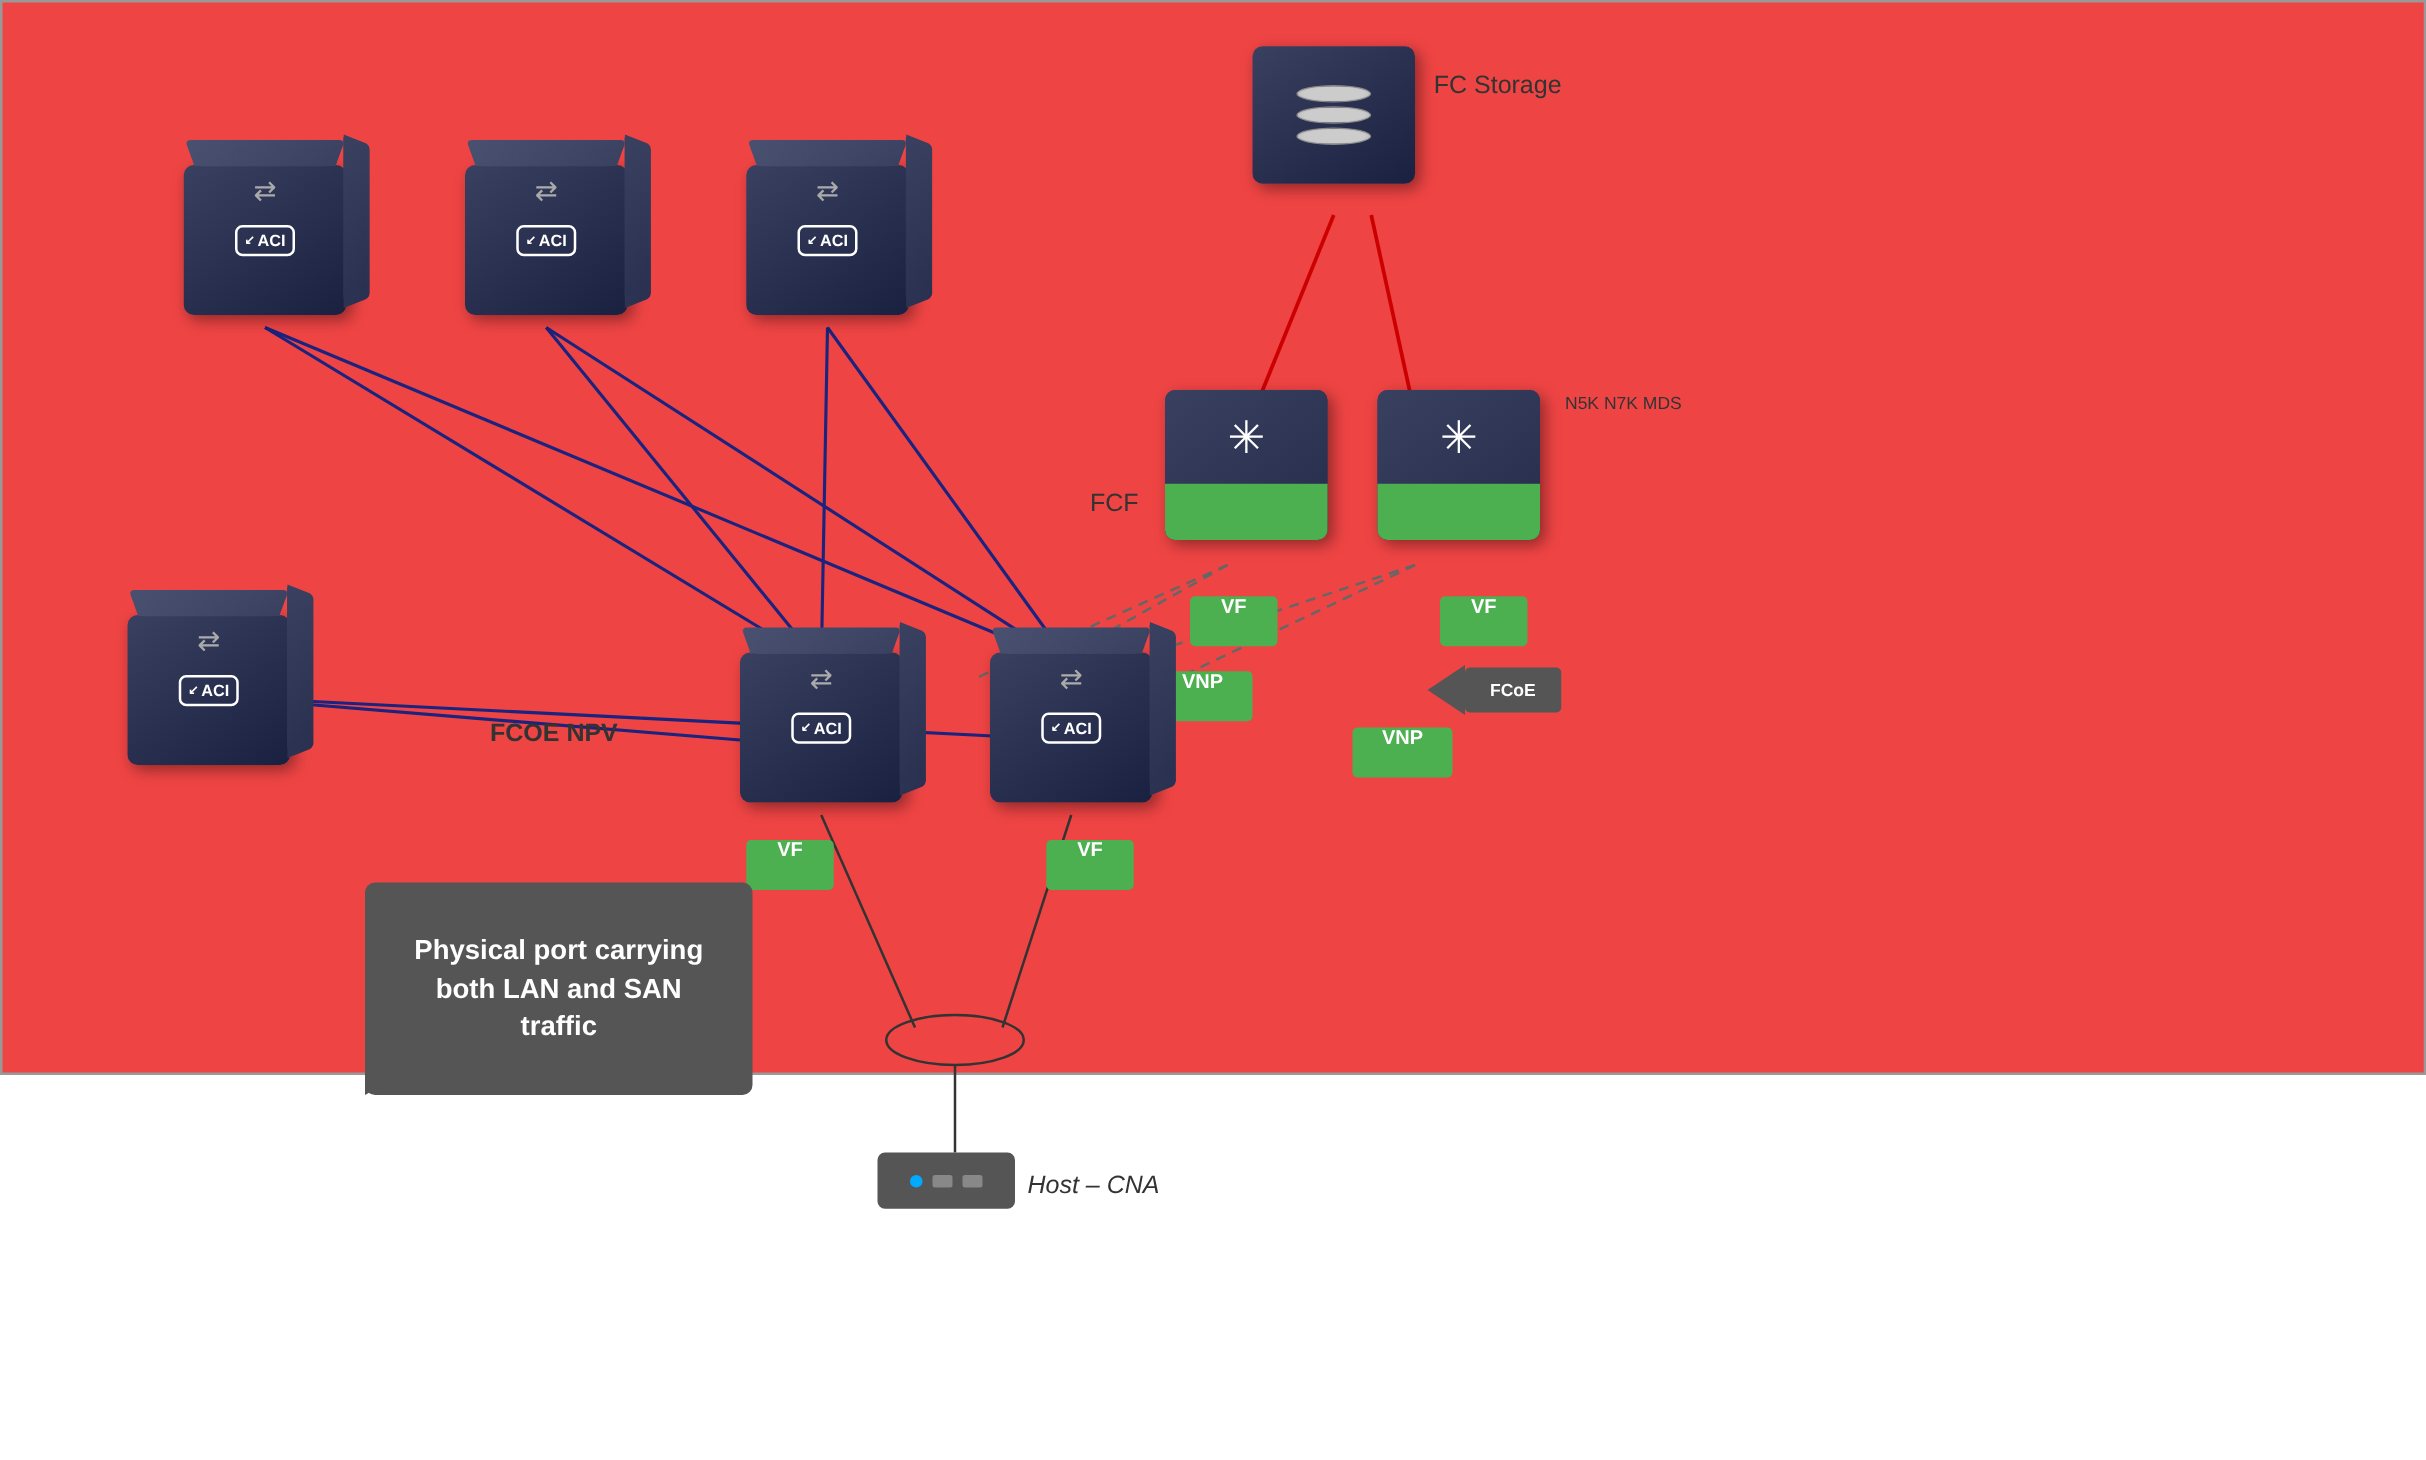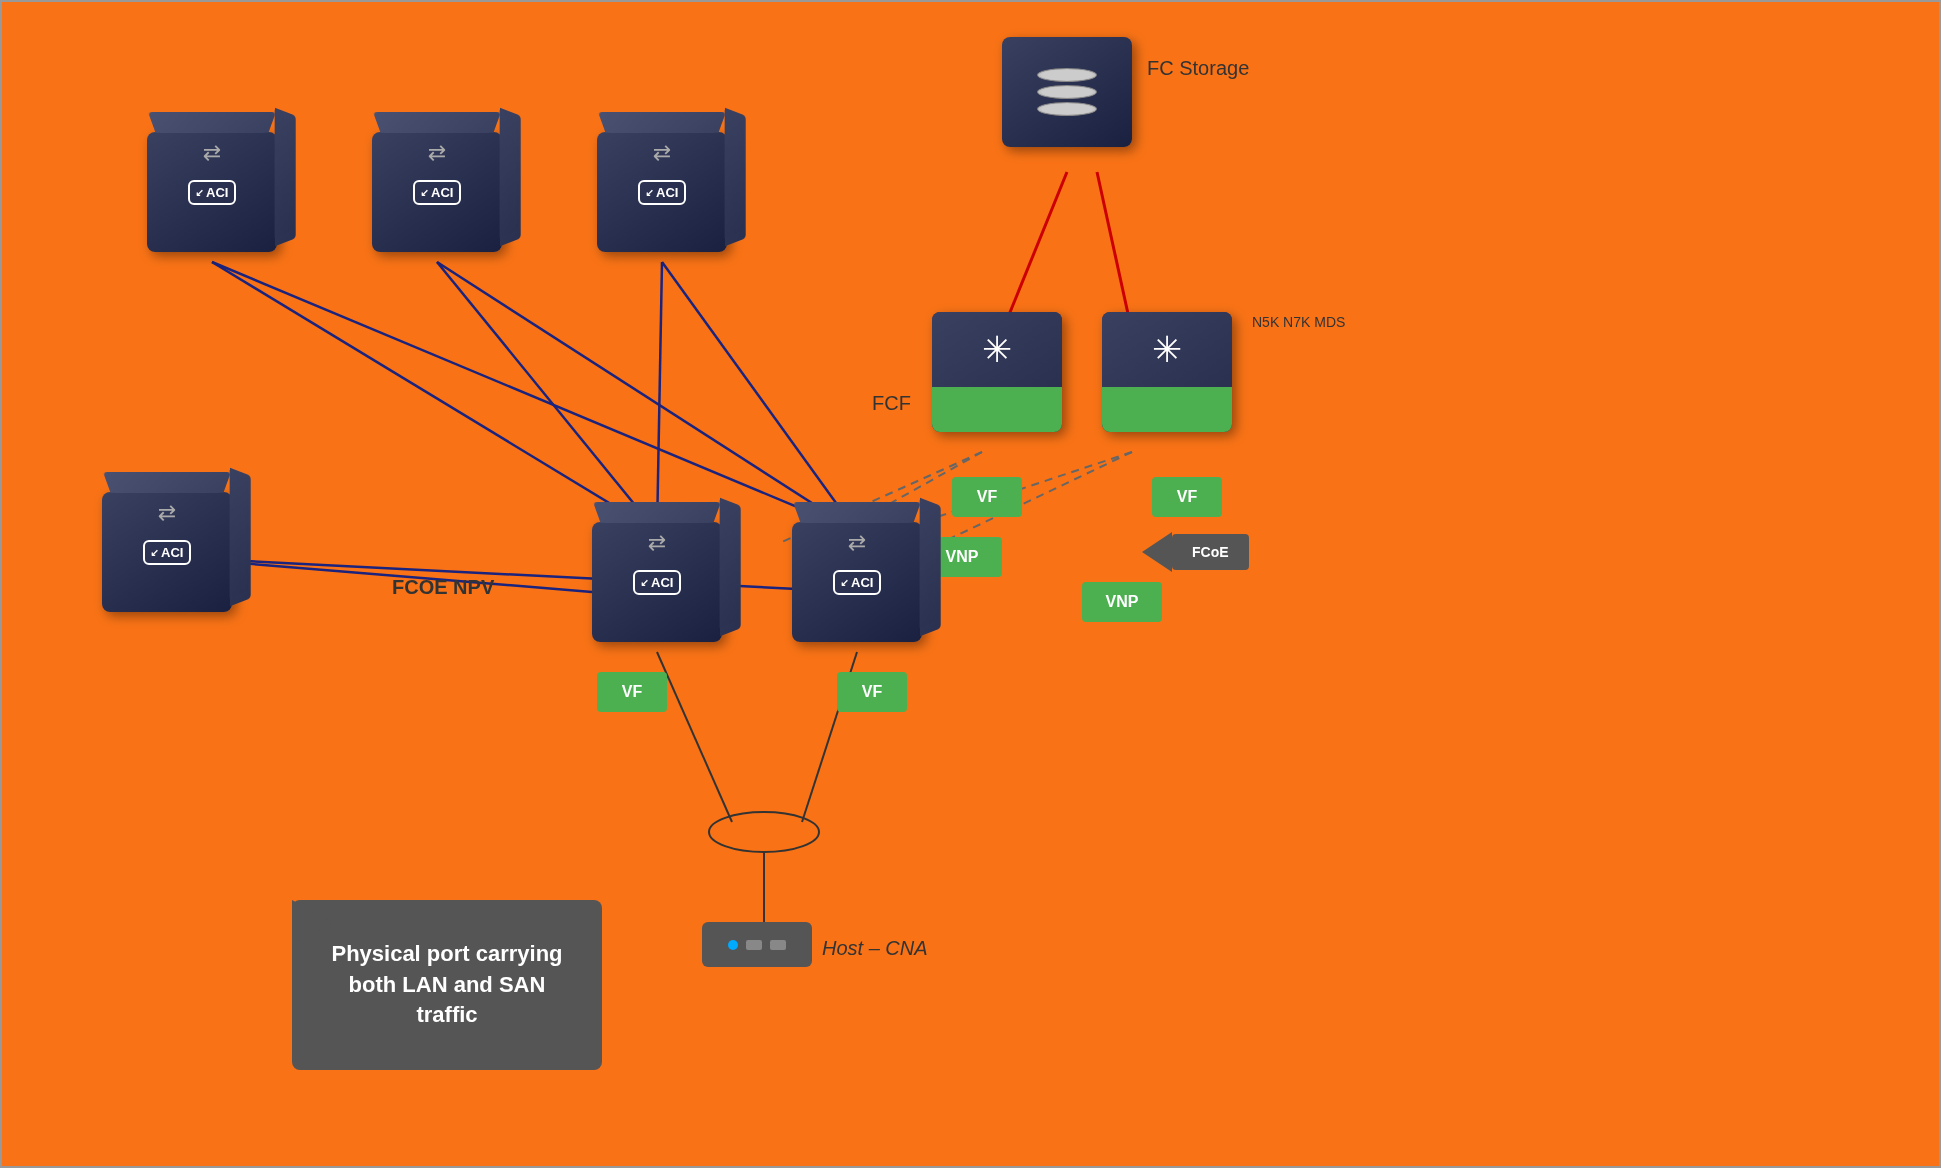--- a/index.html
+++ b/index.html
@@ -6,24 +6,24 @@
     body {
       background: #fff;
       font-family: Arial, sans-serif;
       width: 1941px;
       height: 1168px;
       overflow: hidden;
       position: relative;
     }
     .diagram-container {
       width: 1941px;
-      height: 1168px;
+      height: 860px;
       position: relative;
       border: 2px solid #999;
-      background: #f97316;
+      background: #ef4444;
     }
 
     
     .aci-switch {
       position: absolute;
       width: 130px;
       height: 120px;
       background: linear-gradient(145deg, #3a4060, #2a3050, #1a2040);
       border-radius: 8px;
       display: flex;
@@ -129,24 +129,24 @@
       border: 1px solid #888;
     }
 
     
     .green-label {
       position: absolute;
       background: #4caf50;
       color: #fff;
       font-weight: bold;
       font-size: 16px;
-      padding: 19px 16px;
+      padding: 0 16px;
       border-radius: 4px;
       display: flex;
-      align-items: center;
+      align-items: flex-start;
       justify-content: center;
     }
 
     
     .fcoe-arrow {
       position: absolute;
       display: flex;
       align-items: center;
     }
     .fcoe-box {
@@ -401,20 +401,20 @@
   <div class="host-cna" style="left: 700px; top: 920px;">
     <div class="cna-led"></div>
     <div class="cna-port"></div>
     <div class="cna-port"></div>
   </div>
 
   <div class="label-text" style="left: 820px; top: 935px; font-size: 20px; font-style: italic;">
     <span>Host – CNA</span>
   </div>
 
-  <div style="position:absolute; left:290px; top:898px; display:flex; align-items:flex-start;">
+  <div style="position:absolute; left:290px; top:830px; display:flex; align-items:flex-end;">
     <div class="callout-box" style="width: 310px; height: 170px; font-size: 22px;">
       <span>Physical port carrying both LAN and SAN traffic</span>
     </div>
     <div class="callout-arrow" style="position:relative; left:0; top:0; border-left: 40px solid #555; border-top: 22px solid transparent; border-bottom: 22px solid transparent; width:0; height:0;"></div>
   </div>
 
 </div>
 
 </body></html>

